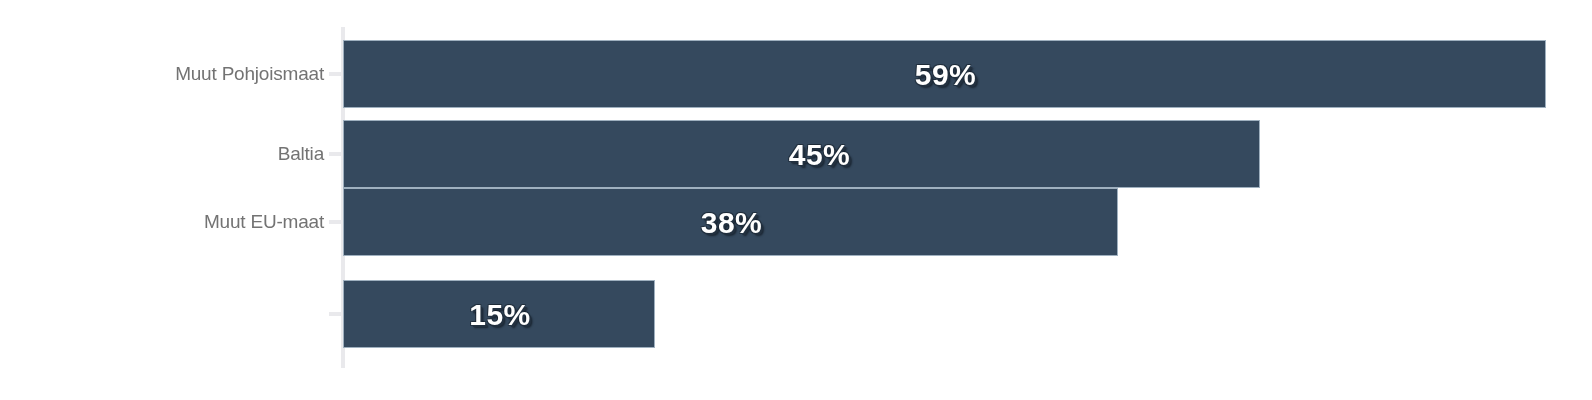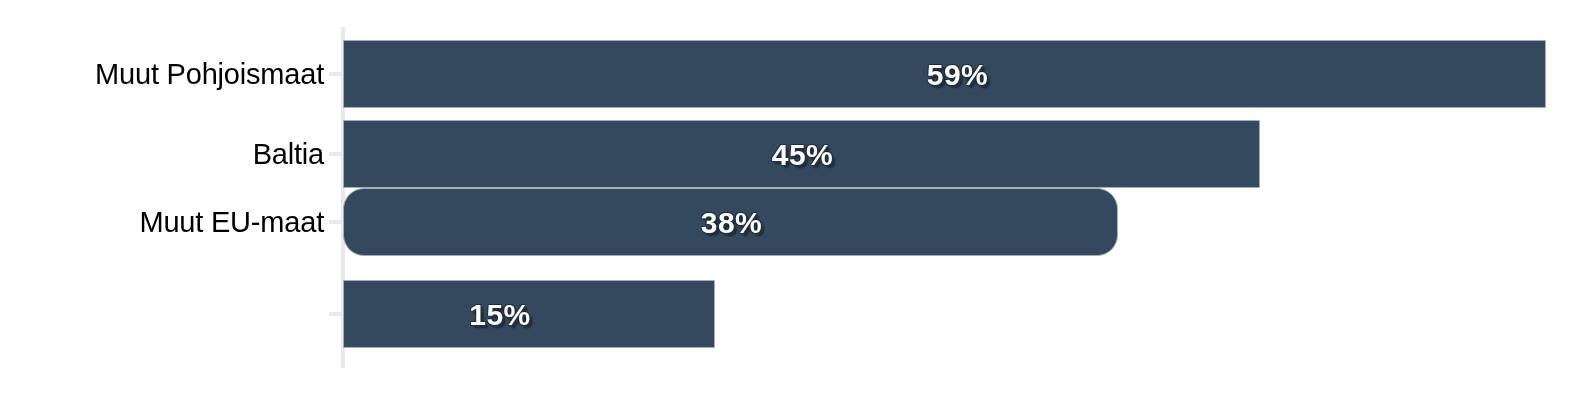--- a/index.html
+++ b/index.html
@@ -50,23 +50,23 @@
   }
 
   .cat-label {
     position: absolute;
     right: 1268px;       
     top: 0;
     height: 68px;
     line-height: 68px;
     text-align: right;
     white-space: nowrap;
-    font-size: 29px;
+    font-size: 19px;
     font-weight: 400;
-    color: #000000;
+    color: #737373;
     letter-spacing: -0.2px;
   }
 
   .tick-mark {
     position: absolute;
     left: 329px;
     top: 32px;
     width: 14px;
     height: 4px;
     background: #e9e9ec;
@@ -107,41 +107,41 @@
 <div id="chart-root">
 
   <div class="plot-area">
 
     <div class="axis-spine"></div>
 
     <div class="bar-row" style="top:40px;">
       <div class="cat-label">Muut Pohjoismaat</div>
       <div class="tick-mark"></div>
       <div class="bar" style="width:1203px;">
-        <div class="bar-value" style="left:12px;width:1203px;">59%</div>
+        <div class="bar-value" style="left:0;width:1203px;">59%</div>
       </div>
     </div>
 
     <div class="bar-row" style="top:120px;">
       <div class="cat-label">Baltia</div>
       <div class="tick-mark"></div>
       <div class="bar" style="width:917px;">
-        <div class="bar-value" style="left:0;width:917px;">45%</div>
+        <div class="bar-value" style="left:17px;width:917px;">45%</div>
       </div>
     </div>
 
     <div class="bar-row" style="top:188px;">
       <div class="cat-label">Muut EU-maat</div>
       <div class="tick-mark"></div>
-      <div class="bar" style="width:775px;border-radius:21px;">
+      <div class="bar" style="width:775px;">
         <div class="bar-value" style="left:0;width:775px;">38%</div>
       </div>
     </div>
 
     <div class="bar-row" style="top:280px;">
       <div class="tick-mark"></div>
-      <div class="bar" style="width:372px;">
+      <div class="bar" style="width:312px;">
         <div class="bar-value" style="left:0;width:312px;">15%</div>
       </div>
     </div>
 
   </div>
 </div>
 
 </body></html>

